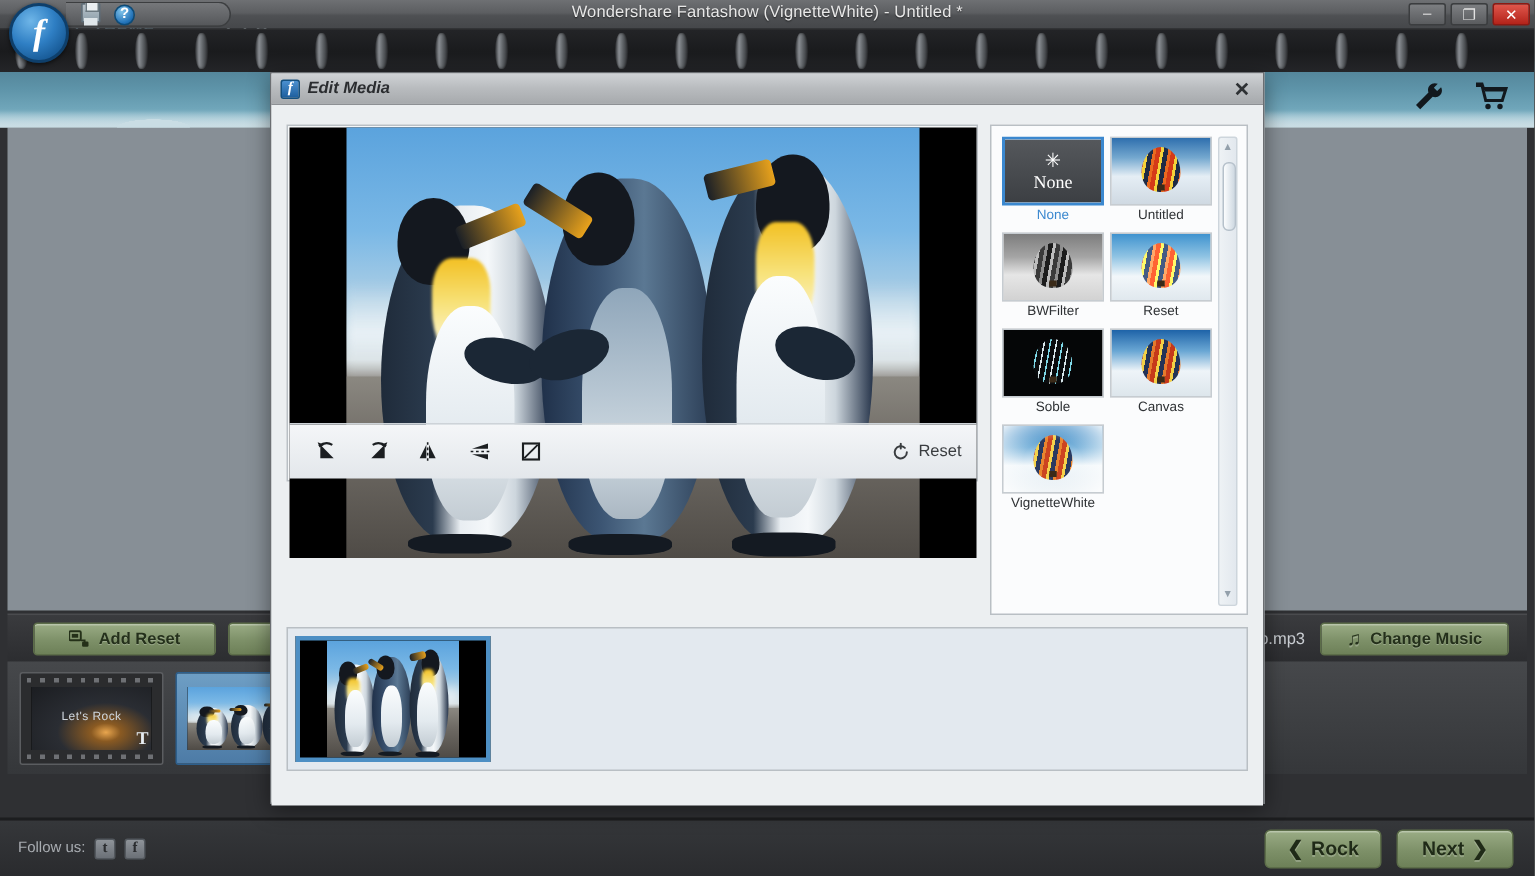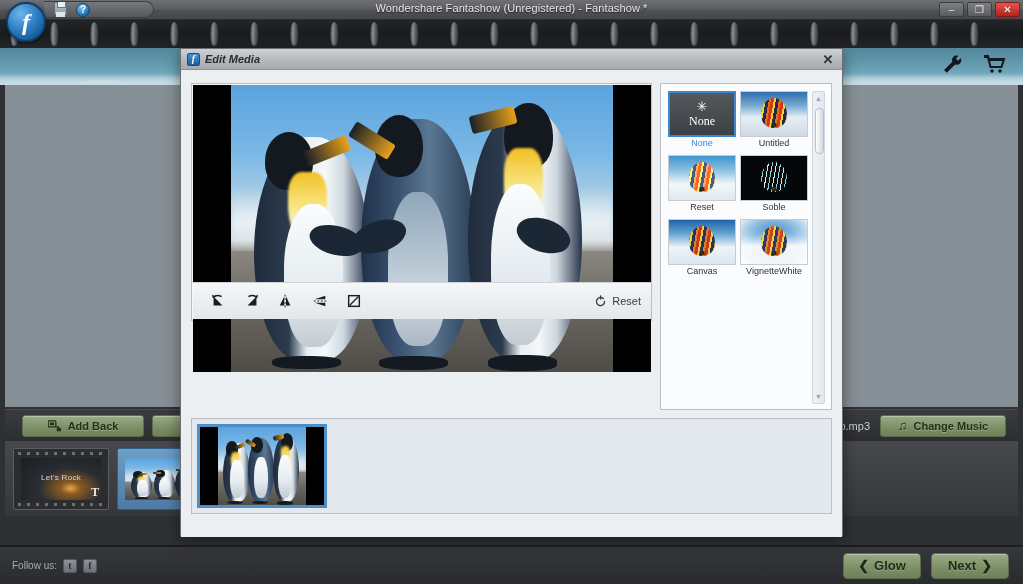--- a/index.html
+++ b/index.html
@@ -446,21 +446,21 @@
   }
 </style>
 </head>
 <body>
 
 <div class="app">
 
   <div class="app-body-bg"></div>
 
   <div class="titlebar">
-    <div class="title-text">Wondershare Fantashow (Unregistered) - Fantashow *</div>
+    <div class="title-text">Wondershare Fantashow (VignetteWhite) - Untitled *</div>
     <div class="qat">
       <div class="qat-btn">
           <div class="ico-save"></div>
         </div>
       <div class="ico-help">?</div>
     </div>
     <div class="winbtns">
       <div class="winbtn">–</div>
       <div class="winbtn">❐</div>
       <div class="winbtn close">✕</div>
@@ -520,21 +520,21 @@
   <div class="workspace"></div>
 
   <div class="mediabar">
     <div class="gbtn" style="margin-left:17px; width:122px;">
       <svg width="14" height="12" viewBox="0 0 16 14">
         <rect x="0" y="1" width="9" height="7" rx="1" fill="none" stroke="#243018" stroke-width="1.5"></rect>
         <rect x="2" y="3" width="5" height="3" fill="#243018"></rect>
         <path d="M9 8h3v4" stroke="#243018" stroke-width="1.4" fill="none"></path>
         <rect x="10" y="9" width="5" height="4" rx="1" fill="#243018"></rect>
       </svg>
-      <span>Add Back</span>
+      <span>Add Reset</span>
     </div>
     <div class="gbtn" style="margin-left:8px; width:84px; font-family:'Liberation Serif',serif; font-size:15px;">T</div>
 
     <div style="margin-left:auto; display:flex; align-items:center;">
       <span class="music-label">lub.mp3</span>
       <div class="gbtn" style="width:126px; margin-right:12px;">
         <span style="font-size:13px;">♫</span>
         <span>Change Music</span>
       </div>
     </div>
@@ -586,21 +586,21 @@
   </div>
 
   <div class="bottombar">
     <span class="followus">Follow us:</span>
     <div class="sbtn">t</div>
     <div class="sbtn">f</div>
 
     <div style="margin-left:auto; display:flex; gap:10px; margin-right:14px;">
       <div class="navbtn">
         <span>❮</span>
-        <span>Glow</span>
+        <span>Rock</span>
       </div>
       <div class="navbtn">
         <span>Next</span>
         <span>❯</span>
       </div>
     </div>
   </div>
 
   <div class="dialog">
     <div class="dlg-title">
@@ -707,20 +707,30 @@
             </div>
             <div class="fx-item">
               <div class="fx-thumb">
                 <div class="bal equalize">
                   <div class="sky"></div>
                   <div class="ball"></div>
                   <div class="basket"></div>
                 </div>
               </div>
               <div class="fx-label">Untitled</div>
+            </div>
+            <div class="fx-item">
+              <div class="fx-thumb">
+                <div class="bal bw">
+                  <div class="sky"></div>
+                  <div class="ball"></div>
+                  <div class="basket"></div>
+                </div>
+              </div>
+              <div class="fx-label">BWFilter</div>
             </div>
             <div class="fx-item">
               <div class="fx-thumb">
                 <div class="bal glow">
                   <div class="sky"></div>
                   <div class="ball"></div>
                   <div class="basket"></div>
                 </div>
               </div>
               <div class="fx-label">Reset</div>

